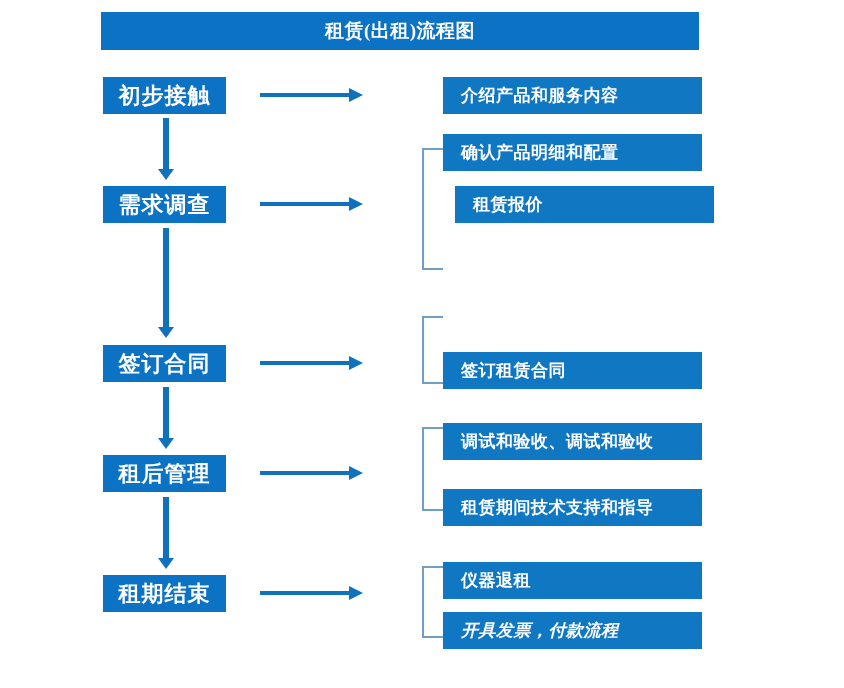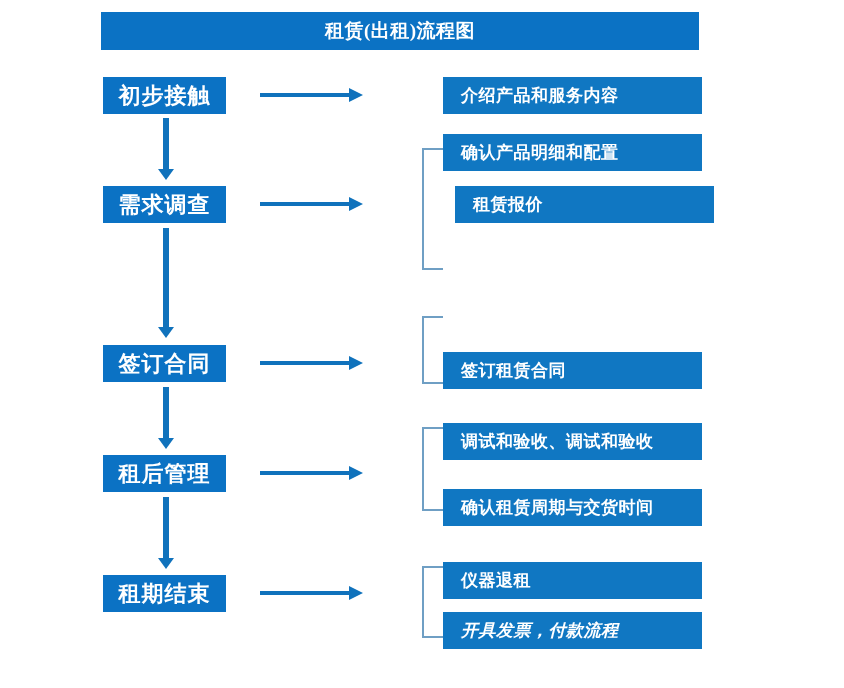--- a/index.html
+++ b/index.html
@@ -199,19 +199,19 @@
   <div class="detail-box" style="top:134px;">确认产品明细和配置</div>
 
   <div class="detail-box" style="top:186px;margin-left:12px;">租赁报价</div>
 
 
   <div class="detail-box" style="top:313px;margin-top:39px;">签订租赁合同</div>
 
 
   <div class="detail-box" style="top:423px;">调试和验收、调试和验收</div>
 
-  <div class="detail-box" style="top:489px;">确认租赁周期与交货时间</div>
+  <div class="detail-box" style="top:489px;">租赁期间技术支持和指导</div>
 
   <div class="detail-box" style="top:562px;">仪器退租</div>
 
   <div class="detail-box" style="top:612px;font-style:italic;">开具发票，付款流程</div>
 
 </div>
 
 </body></html>

